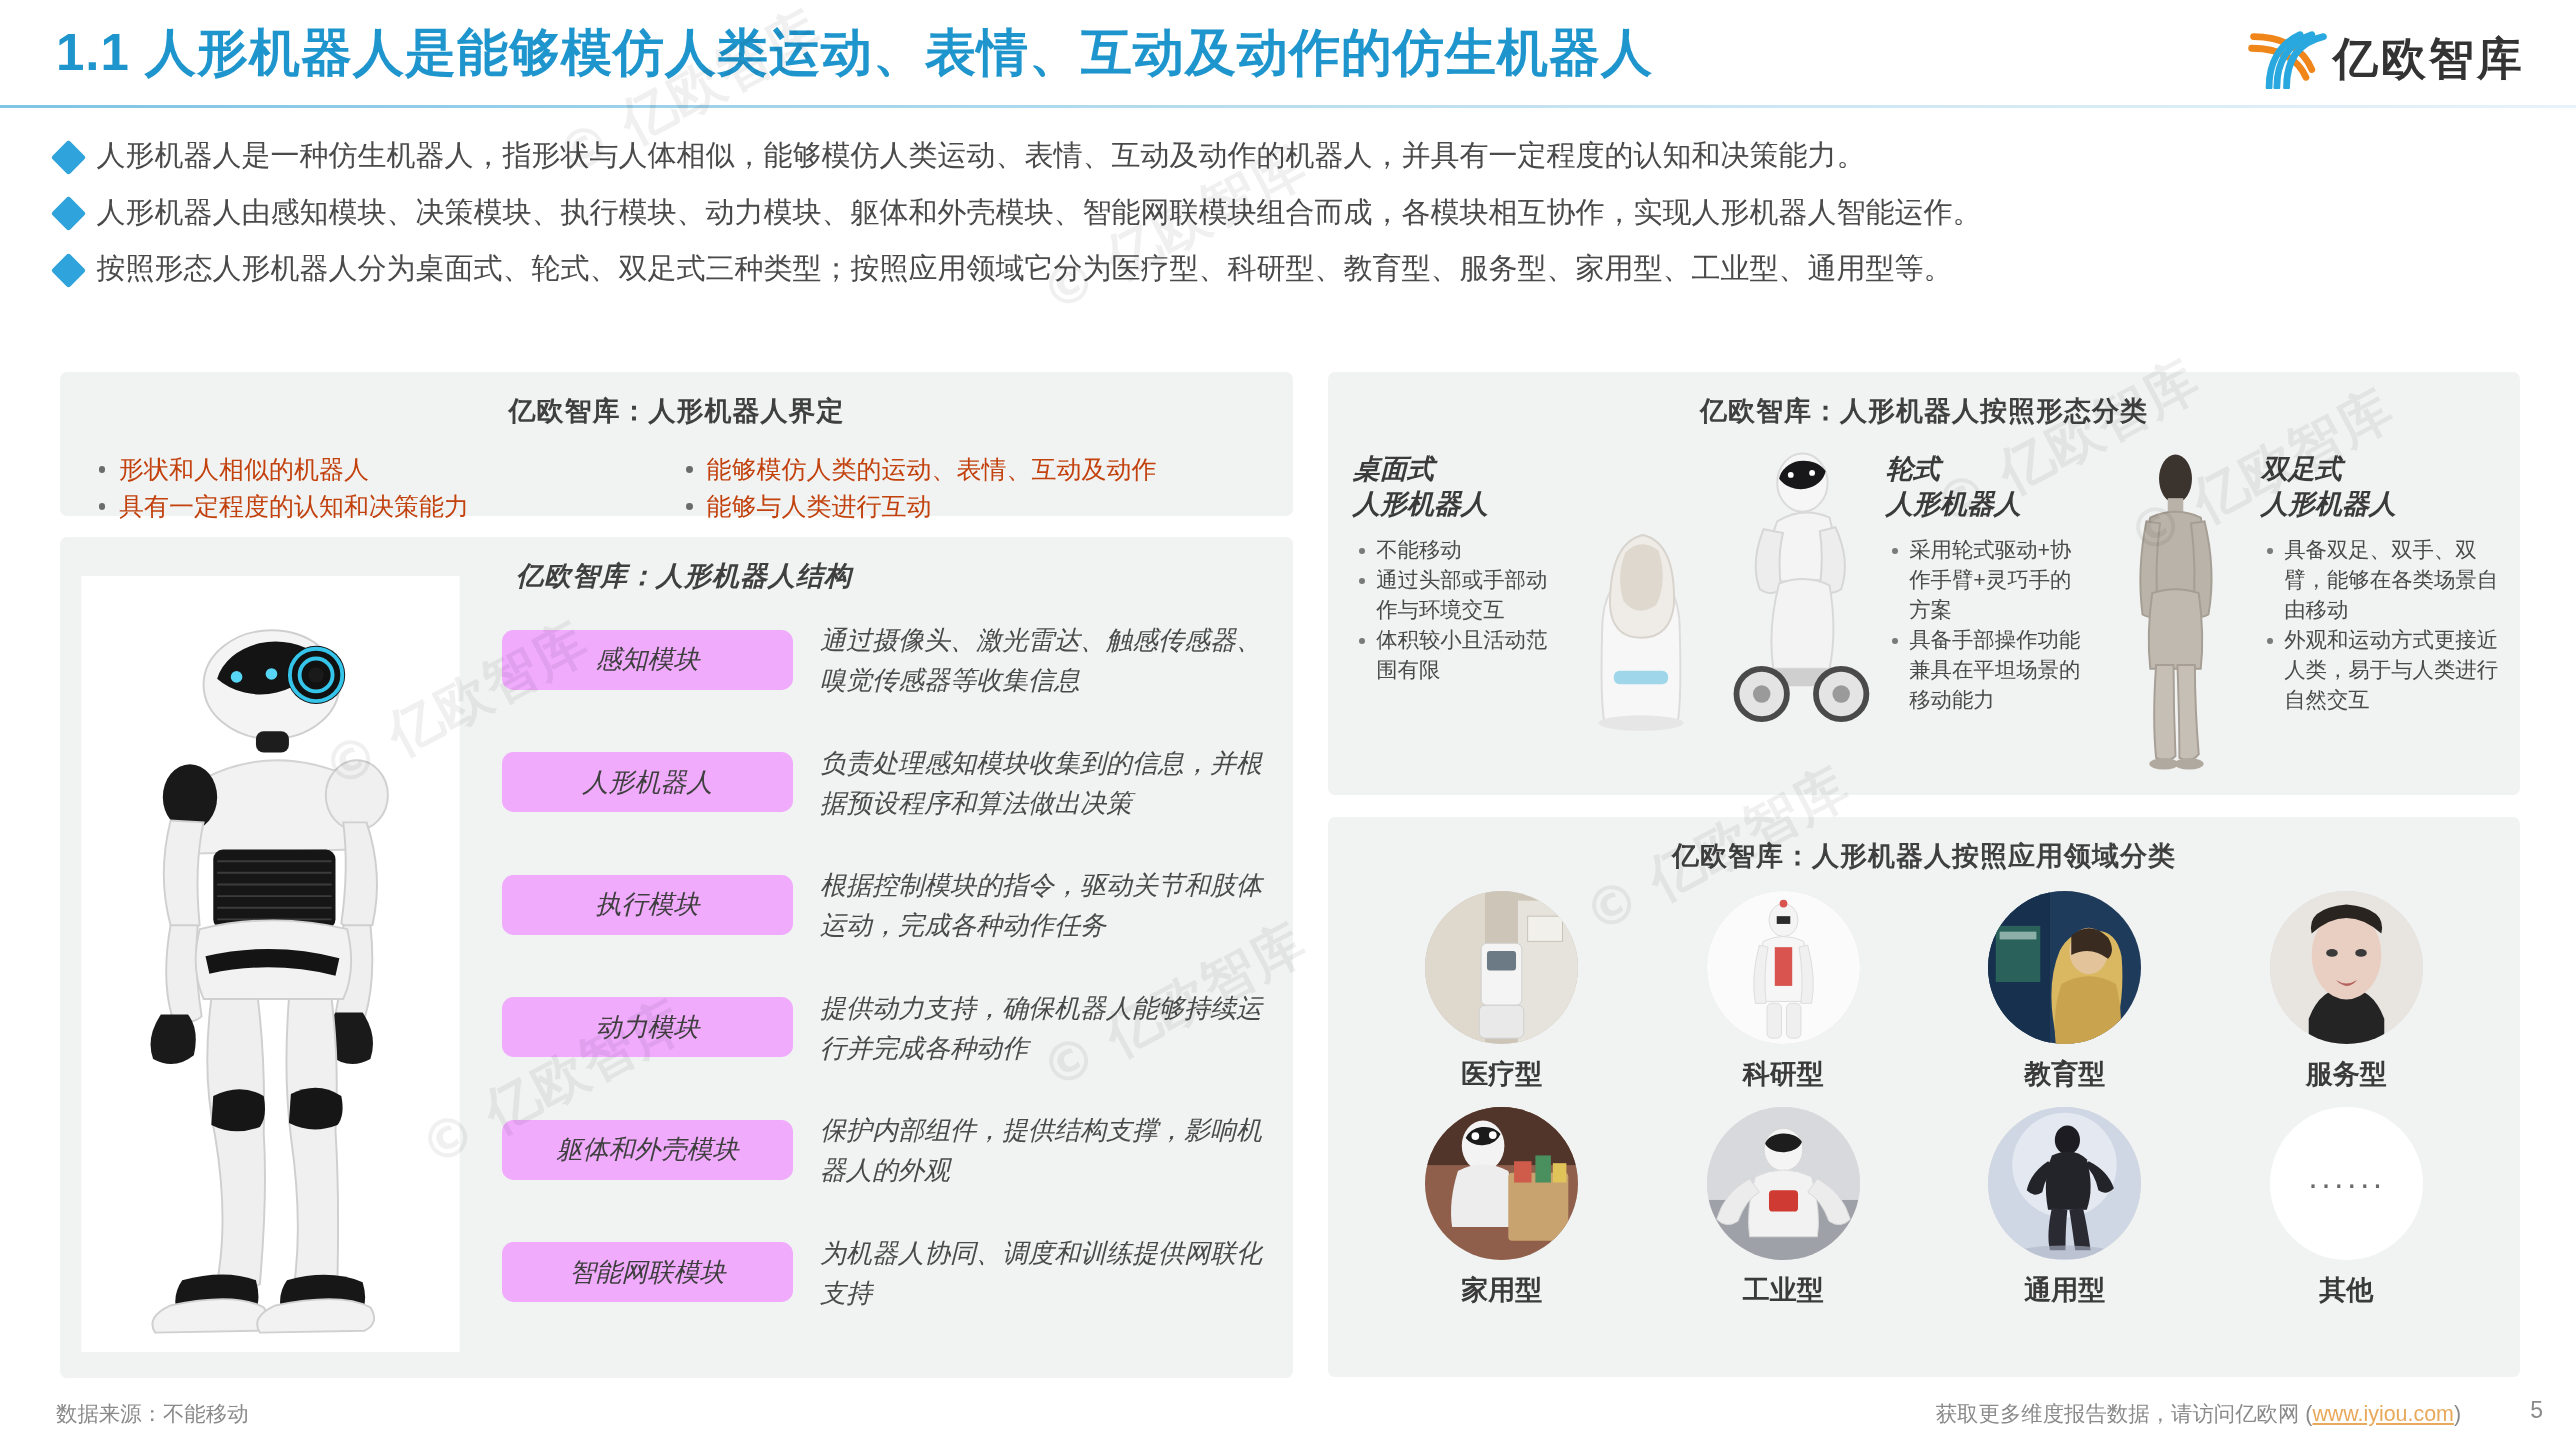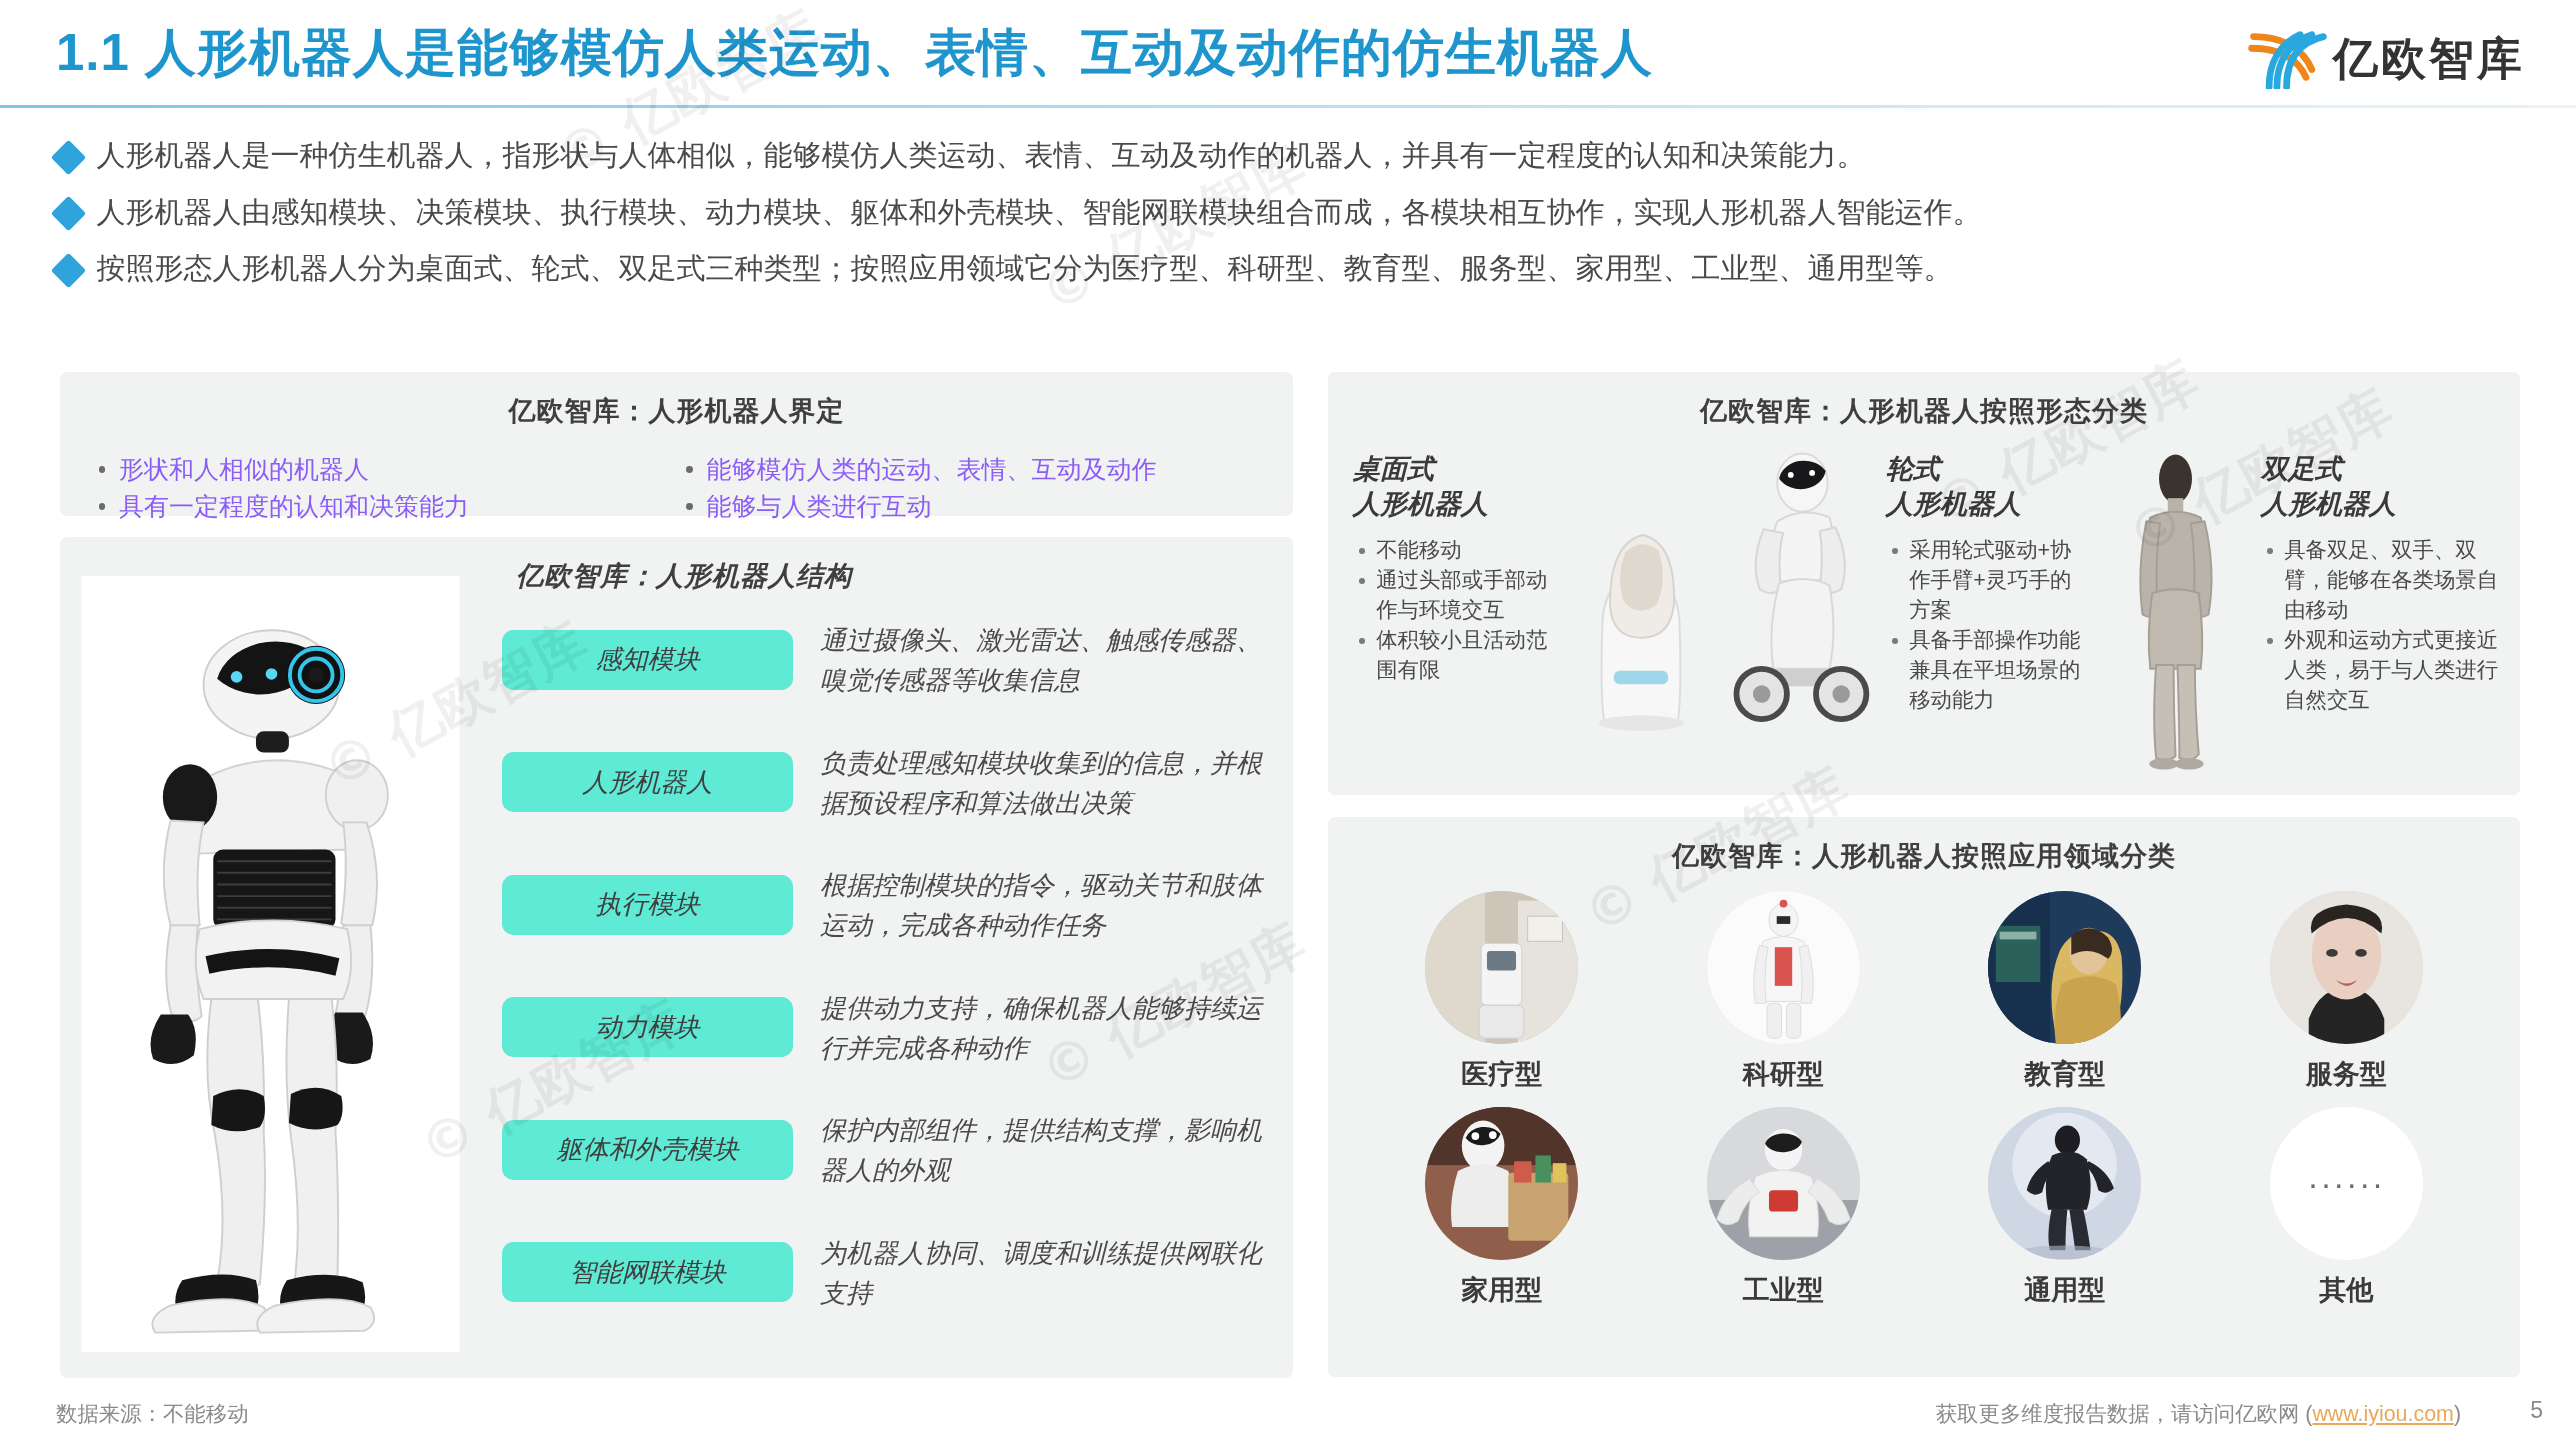--- a/index.html
+++ b/index.html
@@ -41,30 +41,30 @@
   .panel{background:#f1f2f2;border-radius:7px;position:absolute;}
   .panel-title{
     text-align:center;font-size:27px;font-weight:bold;color:#3f3f3f;
     letter-spacing:1px;
   }
   
   #p-def{left:60px;top:372px;width:1233px;height:144px;}
   #p-def .panel-title{margin-top:21.4px;}
   .def-cols{display:flex;margin-top:21.4px;padding:0 29px;}
   .def-col{width:50%;}
-  .def-li{display:flex;align-items:flex-start;font-size:25px;line-height:37px;color:#8b5cf6;}
+  .def-li{display:flex;align-items:flex-start;font-size:25px;line-height:37px;color:#c2410c;}
   .dot{width:6.8px;height:6.8px;border-radius:50%;background:#6b6b6b;flex:0 0 6.8px;margin:15.5px 13.6px 0 9.7px;}
   
   #p-struct{left:60px;top:537px;width:1233px;height:841px;font-style:italic;}
   #p-struct .panel-title{position:absolute;left:0;right:0;top:21.4px;text-align:left;padding-left:456px;}
   .robot-img{position:absolute;left:21.4px;top:39px;width:379px;height:776px;}
   .modules{position:absolute;left:442px;top:83px;right:29px;}
   .module-row{display:flex;align-items:flex-start;margin-bottom:17.5px;height:105px;}
   .pill{
-    flex:0 0 291px;height:60px;border-radius:11.6px;background:#5eead4;
+    flex:0 0 291px;height:60px;border-radius:11.6px;background:#f0abfc;
     display:flex;align-items:center;justify-content:center;
     font-size:26px;color:#3f3f3f;margin-top:9.7px;
   }
   .module-desc{margin-left:27px;font-size:26px;line-height:40px;color:#4a4a4a;}
   
   #p-morph{left:1328px;top:372px;width:1192px;height:423px;}
   #p-morph .panel-title{margin-top:21.4px;}
   .morph-grid{position:absolute;left:0;top:68px;right:0;bottom:7.8px;display:flex;}
   .morph-col{position:relative;}
   .mc-text{padding-top:11.6px;}

